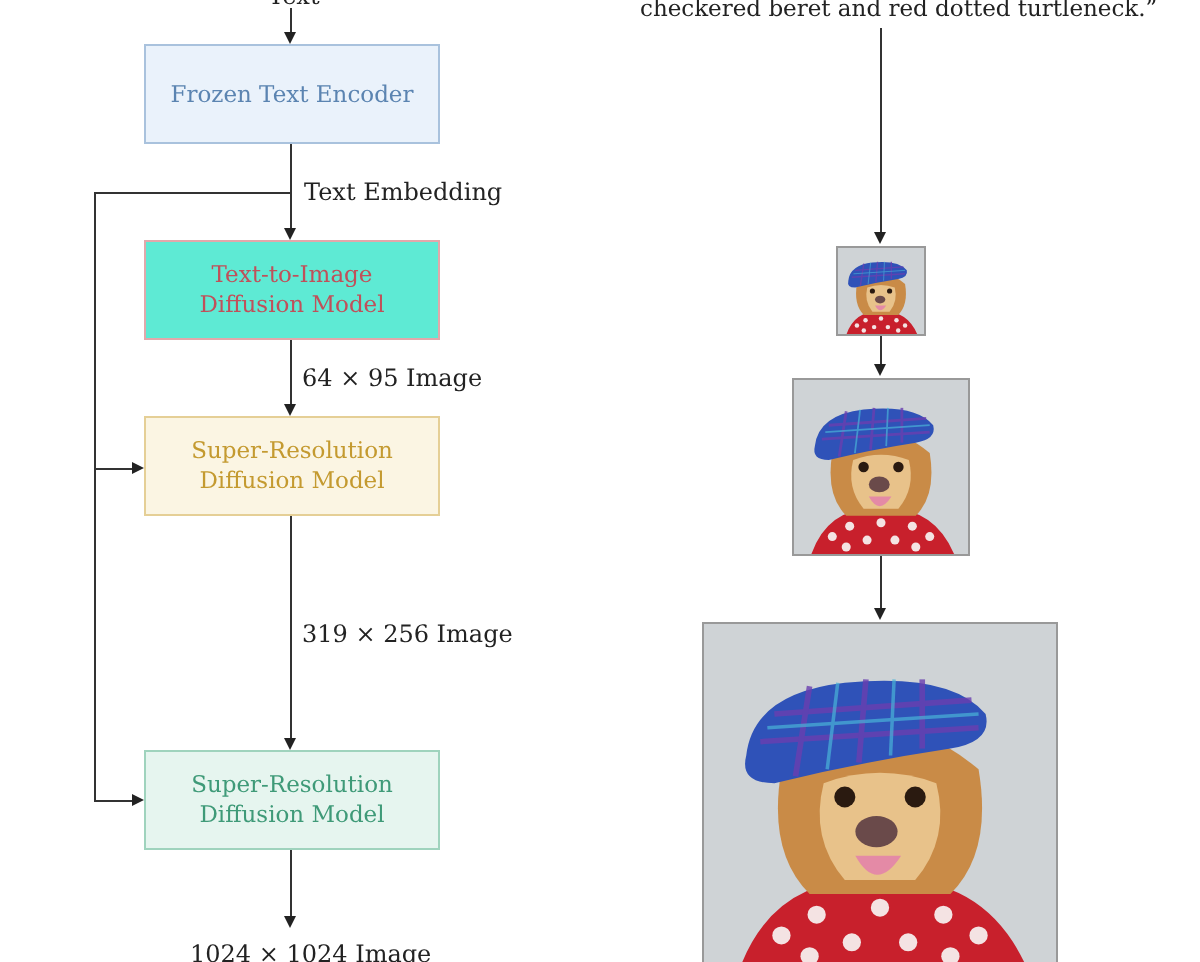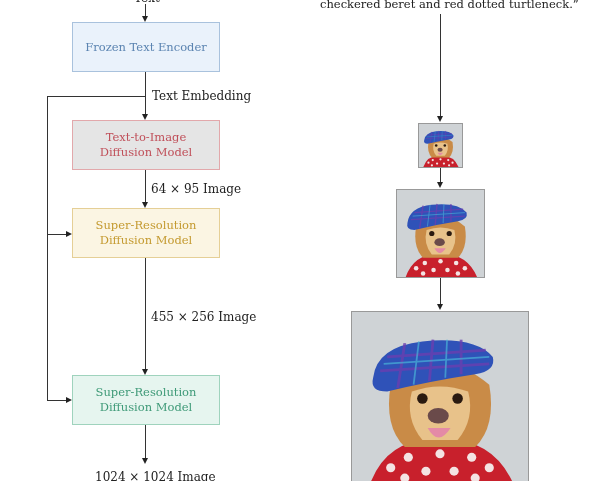--- a/index.html
+++ b/index.html
@@ -33,37 +33,37 @@
   <div class="arrow-down" style="left:142px; top:114px;"></div>
   <div class="lbl" style="left:152px; top:89px;">Text Embedding</div>
 
   <div class="hline" style="left:47px; top:96px; width:98px;"></div>
   <div class="vline" style="left:47px; top:96px; height:304px;"></div>
   <div class="hline" style="left:47px; top:234px; width:19px;"></div>
   <div class="arrow-right" style="left:66px; top:231px;"></div>
   <div class="hline" style="left:47px; top:400px; width:19px;"></div>
   <div class="arrow-right" style="left:66px; top:397px;"></div>
 
-  <div class="box" id="node-t2i" style="left: 72px; top: 120px; width: 148px; height: 50px; flex-direction: column; background: #e5e5e5; border: 1px solid rgb(226, 168, 171); color: rgb(192, 80, 90);">
+  <div class="box" id="node-t2i" style="left: 72px; top: 120px; width: 148px; height: 50px; flex-direction: column; background: #5eead4; border: 1px solid rgb(226, 168, 171); color: rgb(192, 80, 90);">
     <span>Text-to-Image</span>
     <span>Diffusion Model</span>
   </div>
 
   <div class="vline" style="left:145px; top:170px; height:33px;"></div>
   <div class="arrow-down" style="left:142px; top:202px;"></div>
   <div class="lbl" style="left:151px; top:182px;">64 × 95 Image</div>
 
   <div class="box" id="node-sr1" style="left: 72px; top: 208px; width: 148px; height: 50px; flex-direction: column; background: rgb(251, 245, 227); border: 1px solid rgb(229, 207, 150); color: rgb(196, 154, 48);">
     <span>Super-Resolution</span>
     <span>Diffusion Model</span>
   </div>
 
   <div class="vline" style="left:145px; top:258px; height:112px;"></div>
   <div class="arrow-down" style="left:142px; top:369px;"></div>
-  <div class="lbl" style="left:151px; top:310px;">455 × 256 Image</div>
+  <div class="lbl" style="left:151px; top:310px;">319 × 256 Image</div>
 
   <div class="box" id="node-sr2" style="left: 72px; top: 375px; width: 148px; height: 50px; flex-direction: column; background: rgb(230, 245, 239); border: 1px solid rgb(159, 211, 189); color: rgb(63, 154, 120);">
     <span>Super-Resolution</span>
     <span>Diffusion Model</span>
   </div>
 
   <div class="vline" style="left:145px; top:425px; height:35px;"></div>
   <div class="arrow-down" style="left:142px; top:458px;"></div>
   <div class="lbl" style="left:95px; top:470px;">1024 × 1024 Image</div>
 </div>

